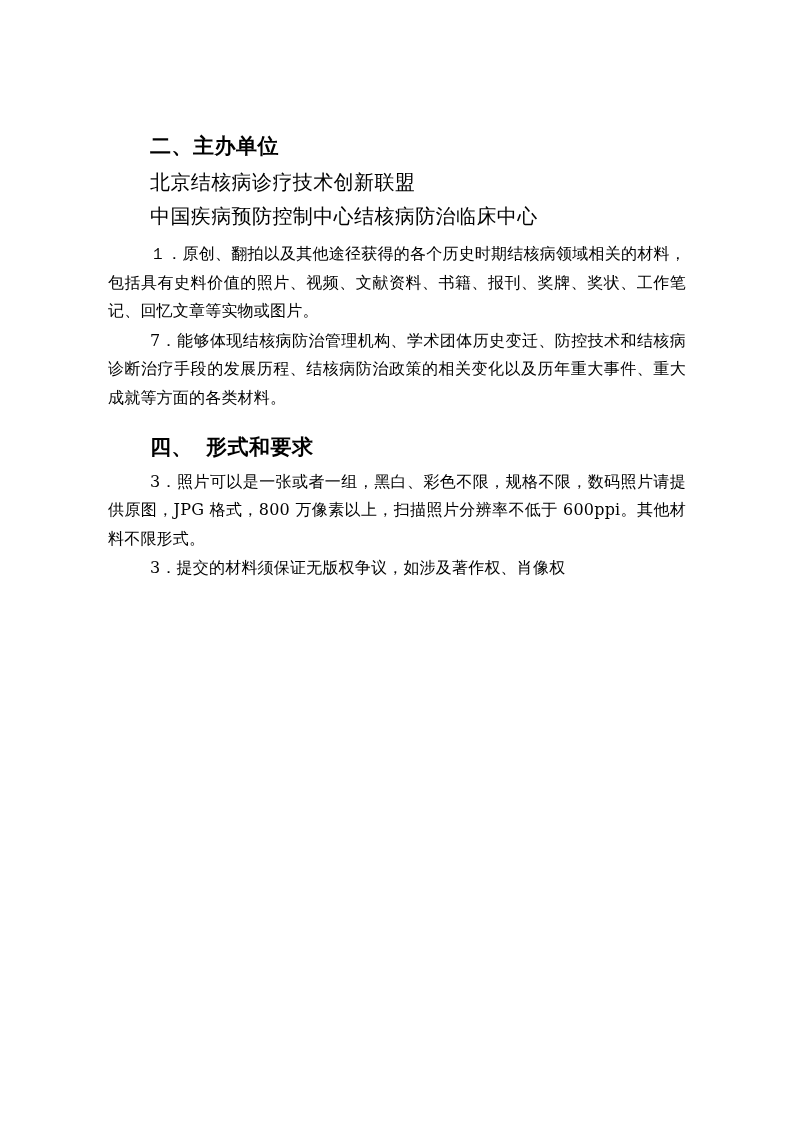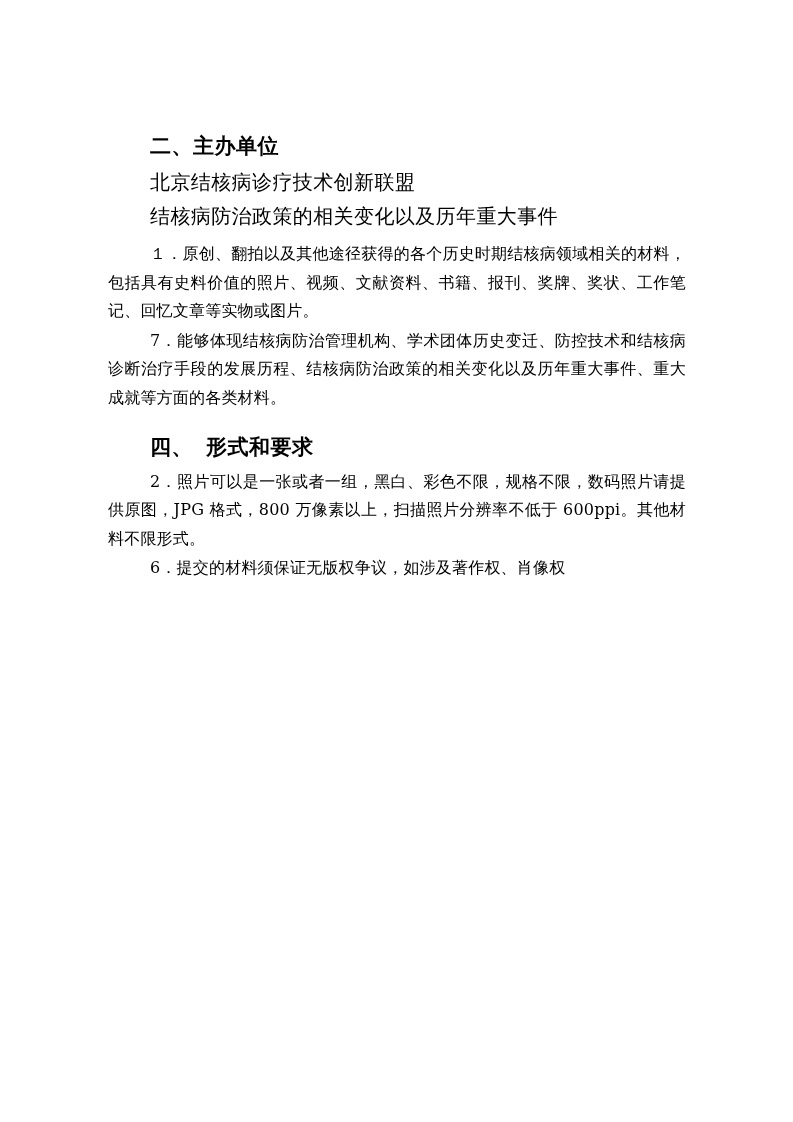--- a/index.html
+++ b/index.html
@@ -60,32 +60,32 @@
 </style>
 </head>
 <body>
 
 <div class="page">
   <div class="doc-body">
 
     <div>
       <p class="heading">二、主办单位</p>
       <p class="plain-line">北京结核病诊疗技术创新联盟</p>
-      <p class="plain-line">结核病防治政策的相关变化以及历年重大事件</p>
+      <p class="plain-line">中国疾病预防控制中心结核病防治临床中心</p>
     </div>
 
     <div class="gap-sm"></div>
 
     <div>
       <p class="para">１．原创、翻拍以及其他途径获得的各个历史时期结核病领域相关的材料，包括具有史料价值的照片、视频、文献资料、书籍、报刊、奖牌、奖状、工作笔记、回忆文章等实物或图片。</p>
       <p class="para">7．能够体现结核病防治管理机构、学术团体历史变迁、防控技术和结核病诊断治疗手段的发展历程、结核病防治政策的相关变化以及历年重大事件、重大成就等方面的各类材料。</p>
     </div>
 
     <div class="gap-md"></div>
 
     <div>
       <p class="heading tight">四、 形式和要求</p>
-      <p class="para">2．照片可以是一张或者一组，黑白、彩色不限，规格不限，数码照片请提供原图，JPG 格式，800 万像素以上，扫描照片分辨率不低于 600ppi。其他材料不限形式。</p>
-      <p class="para">6．提交的材料须保证无版权争议，如涉及著作权、肖像权</p>
+      <p class="para">3．照片可以是一张或者一组，黑白、彩色不限，规格不限，数码照片请提供原图，JPG 格式，800 万像素以上，扫描照片分辨率不低于 600ppi。其他材料不限形式。</p>
+      <p class="para">3．提交的材料须保证无版权争议，如涉及著作权、肖像权</p>
     </div>
 
   </div>
 </div>
 
 </body></html>

